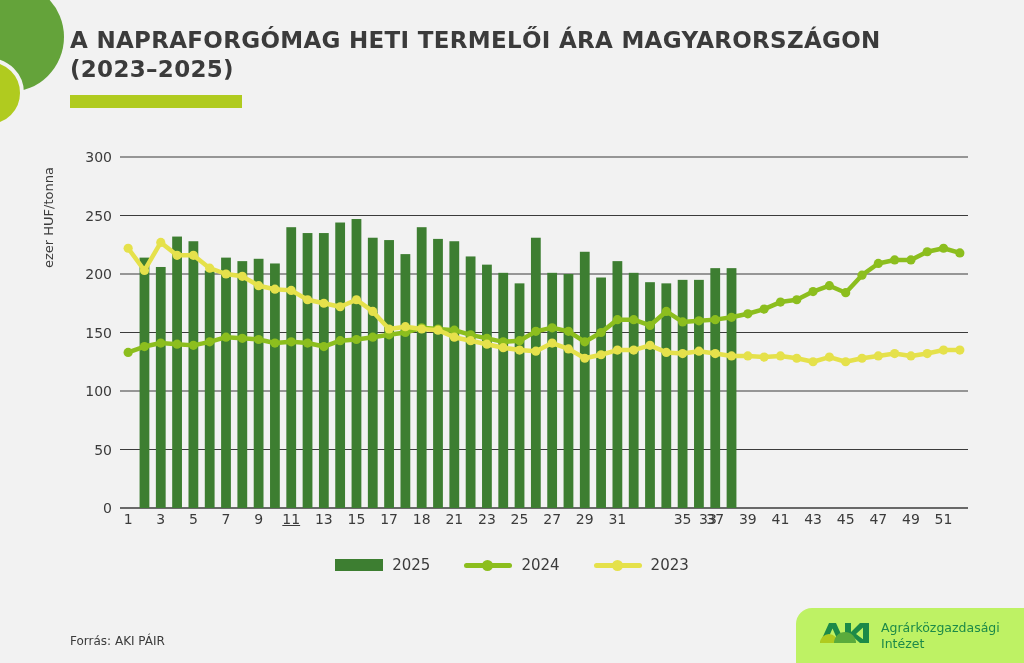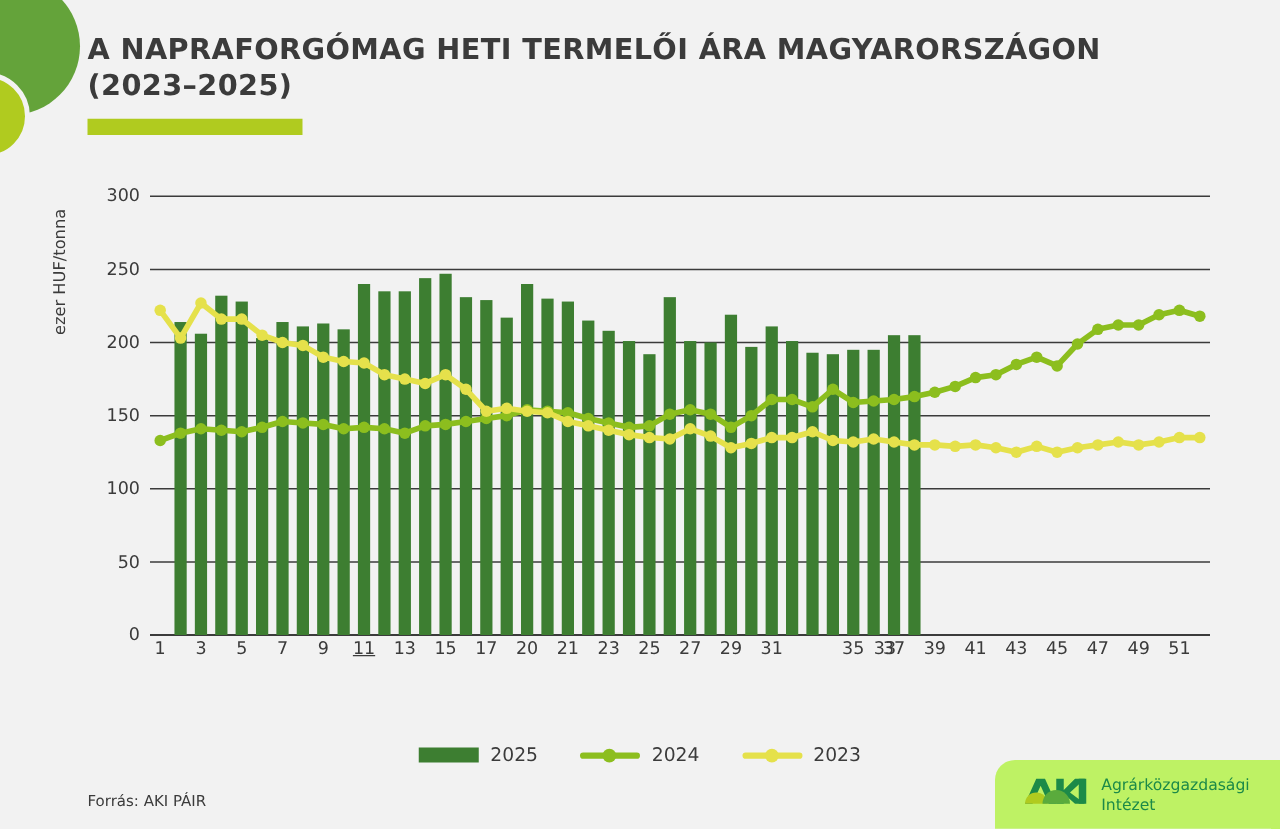--- a/index.html
+++ b/index.html
@@ -47,21 +47,21 @@
   }
   .ytick-wrap{position:absolute;left:50px;top:0;width:62px;height:663px;}
   .xtick{
     position:absolute;font-size:14px;color:#3b3b3b;
     transform:translateX(-50%);top:511px;
   }
 
   
   .legend{
     position:absolute;left:0;top:556px;width:1024px;
-    display:flex;justify-content:center;align-items:center;gap:34px;margin-top:39px;
+    display:flex;justify-content:center;align-items:center;gap:34px;
   }
   .leg-item{display:flex;align-items:center;gap:9px;}
   .leg-swatch-bar{width:48px;height:12px;background:#3d7e31;}
   .leg-swatch-line{position:relative;width:48px;height:12px;}
   .leg-swatch-line i{
     position:absolute;left:0;top:4px;width:48px;height:5px;border-radius:3px;display:block;
   }
   .leg-swatch-line b{
     position:absolute;left:18px;top:1px;width:11px;height:11px;border-radius:50%;display:block;
   }
@@ -255,21 +255,21 @@
   <div id="xticks">
       <div class="xtick" style="left: 128.154px;">1</div>
       <div class="xtick" style="left: 160.769px;">3</div>
       <div class="xtick" style="left: 193.385px;">5</div>
       <div class="xtick" style="left: 226px;">7</div>
       <div class="xtick" style="left: 258.615px;">9</div>
       <div class="xtick" style="left: 291.231px; text-decoration: underline;">11</div>
       <div class="xtick" style="left: 323.846px;">13</div>
       <div class="xtick" style="left: 356.462px;">15</div>
       <div class="xtick" style="left: 389.077px;">17</div>
-      <div class="xtick" style="left: 421.692px;">20</div>
+      <div class="xtick" style="left: 421.692px;">18</div>
       <div class="xtick" style="left: 454.308px;">21</div>
       <div class="xtick" style="left: 486.923px;">23</div>
       <div class="xtick" style="left: 519.538px;">25</div>
       <div class="xtick" style="left: 552.154px;">27</div>
       <div class="xtick" style="left: 584.769px;">29</div>
       <div class="xtick" style="left: 617.385px;">31</div>
       <div class="xtick" style="left: 676px; margin-left: 32px;">33</div>
       <div class="xtick" style="left: 682.615px;">35</div>
       <div class="xtick" style="left: 715.231px;">37</div>
       <div class="xtick" style="left: 747.846px;">39</div>

